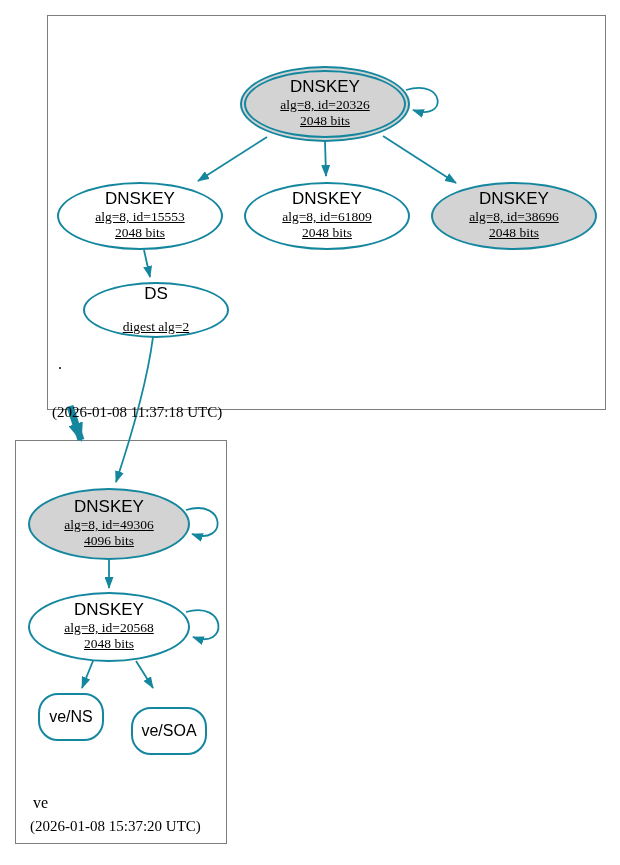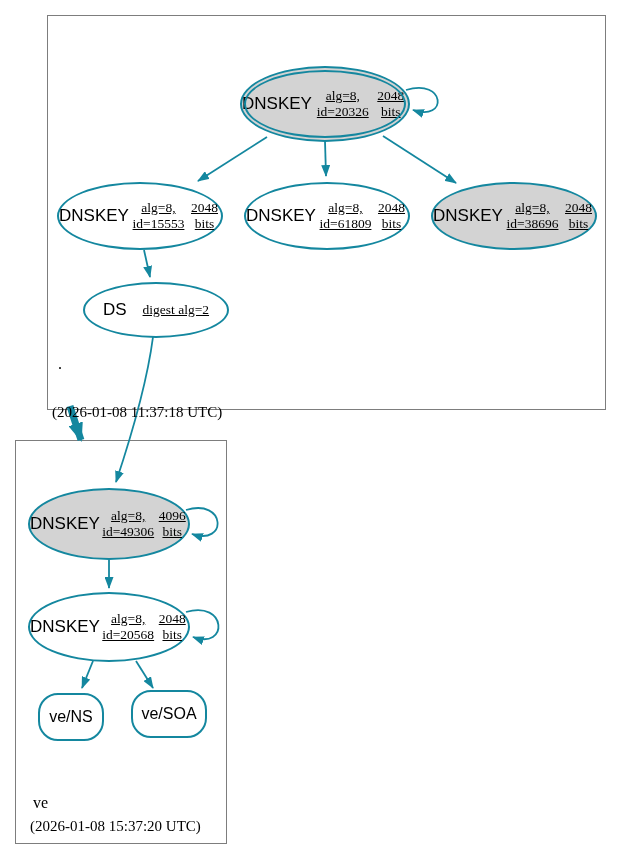--- a/index.html
+++ b/index.html
@@ -15,21 +15,21 @@
   }
   .edges{position:absolute;left:0;top:0;width:620px;height:865px;pointer-events:none;}
   .edge{stroke:var(--accent);stroke-width:1.8;fill:none;}
   .edge-thick{stroke:var(--accent);stroke-width:7;fill:none;}
   marker path{fill:var(--accent);}
   .cluster{
     position:absolute;border:1.2px solid var(--cluster-border);background:transparent;
   }
   .node{
     position:absolute;border:2px solid var(--accent);border-radius:50%;
-    display:flex;flex-direction:row;align-items:center;justify-content:center;
+    display:flex;flex-direction:column;align-items:center;justify-content:center;
     text-align:center;background:#ffffff;box-sizing:border-box;
   }
   .node.gray{background:var(--node-fill);}
   .node .inner-ring{
     position:absolute;left:2px;top:2px;right:2px;bottom:2px;
     border:2px solid var(--accent);border-radius:50%;pointer-events:none;
   }
   .node-title{
     font-family:"Liberation Sans",sans-serif;font-size:17px;line-height:1.1;
   }
@@ -123,20 +123,20 @@
 
   <div class="node" style="left:28px;top:592px;width:162px;height:70px;">
     <div class="node-title">DNSKEY</div>
     <div class="node-detail">alg=8, id=20568</div>
     <div class="node-detail">2048 bits</div>
   </div>
 
   <div class="rrset" style="left:38px;top:693px;width:66px;height:48px;">
     <span>ve/NS</span>
   </div>
-  <div class="rrset" style="left:131px;top:690px;width:76px;height:48px;">
+  <div class="rrset" style="left:131px;top:707px;width:76px;height:48px;">
     <span>ve/SOA</span>
   </div>
 
   <div class="zone-label" style="left:33px;top:795px;">ve</div>
   <div class="zone-timestamp" style="left:30px;top:819px;">(2026-01-08 15:37:20 UTC)</div>
 
 </div>
 
 </body></html>

